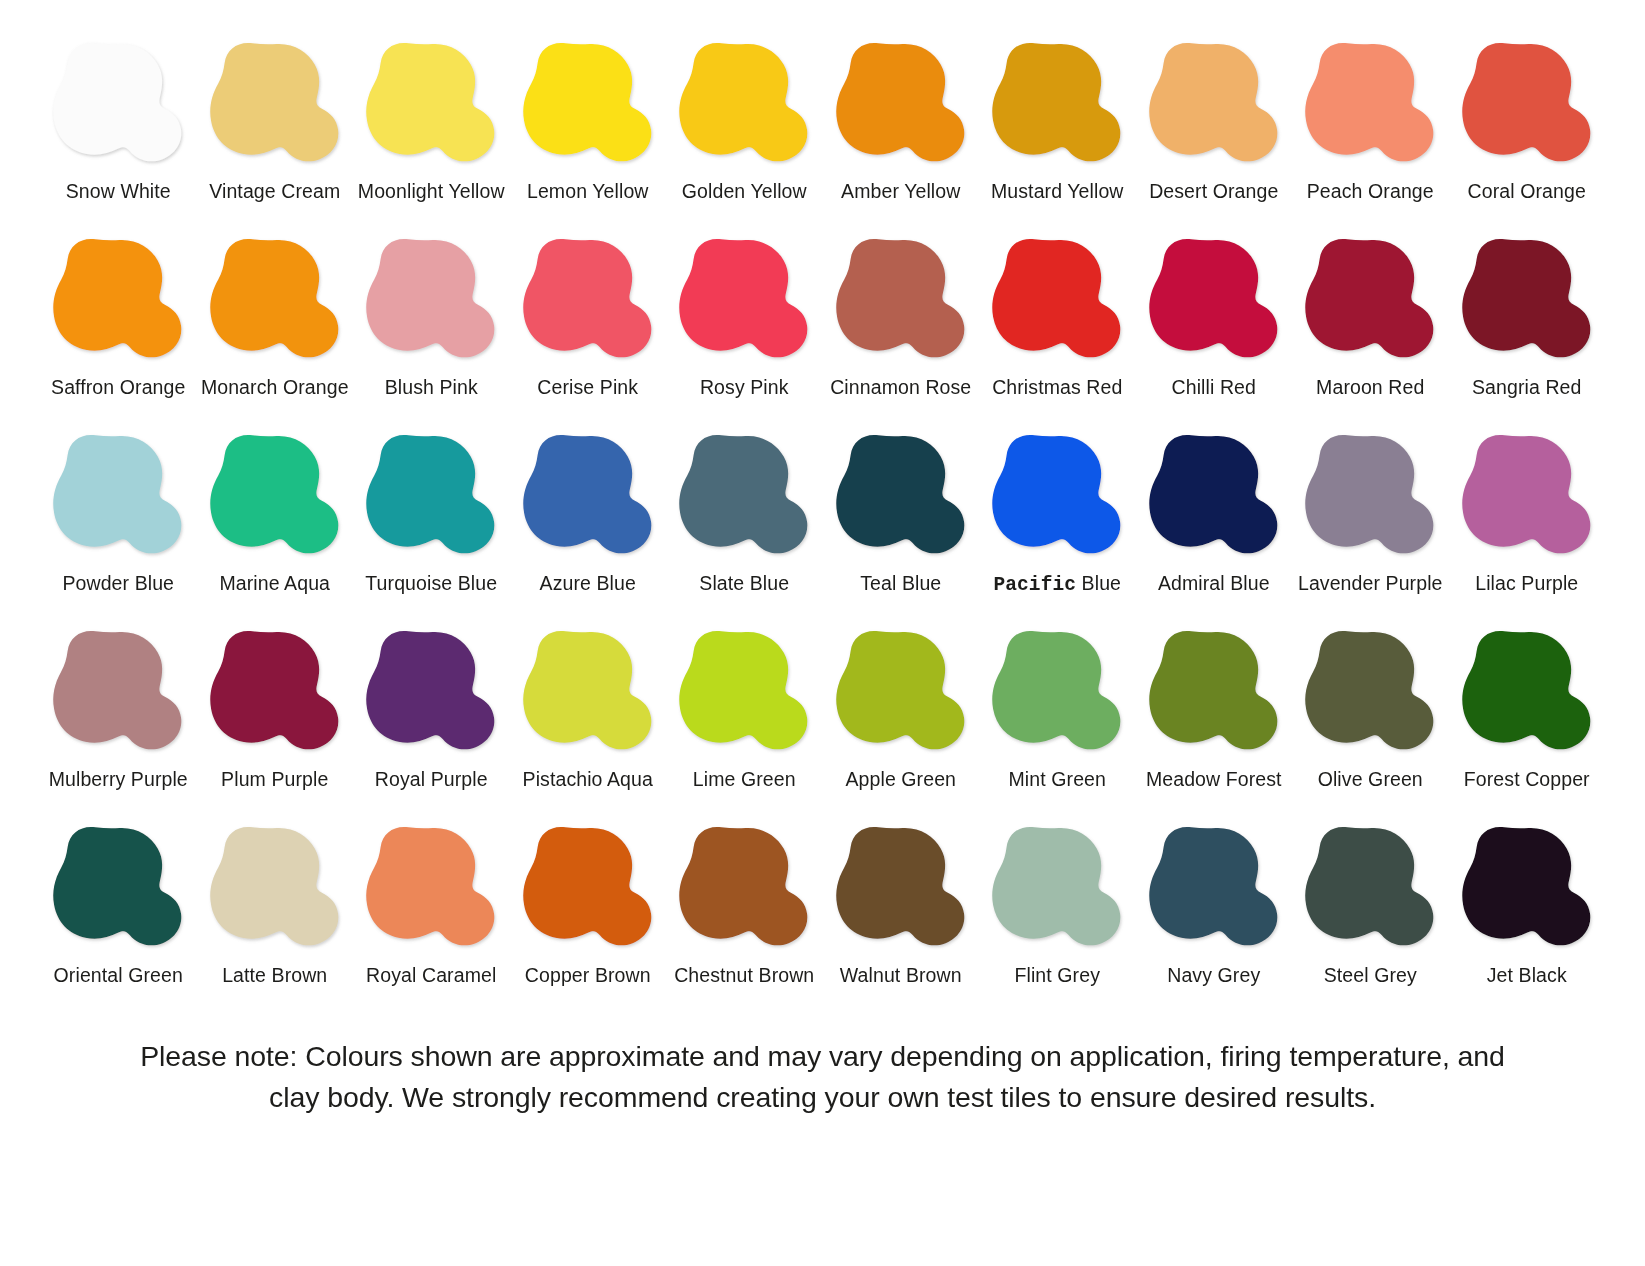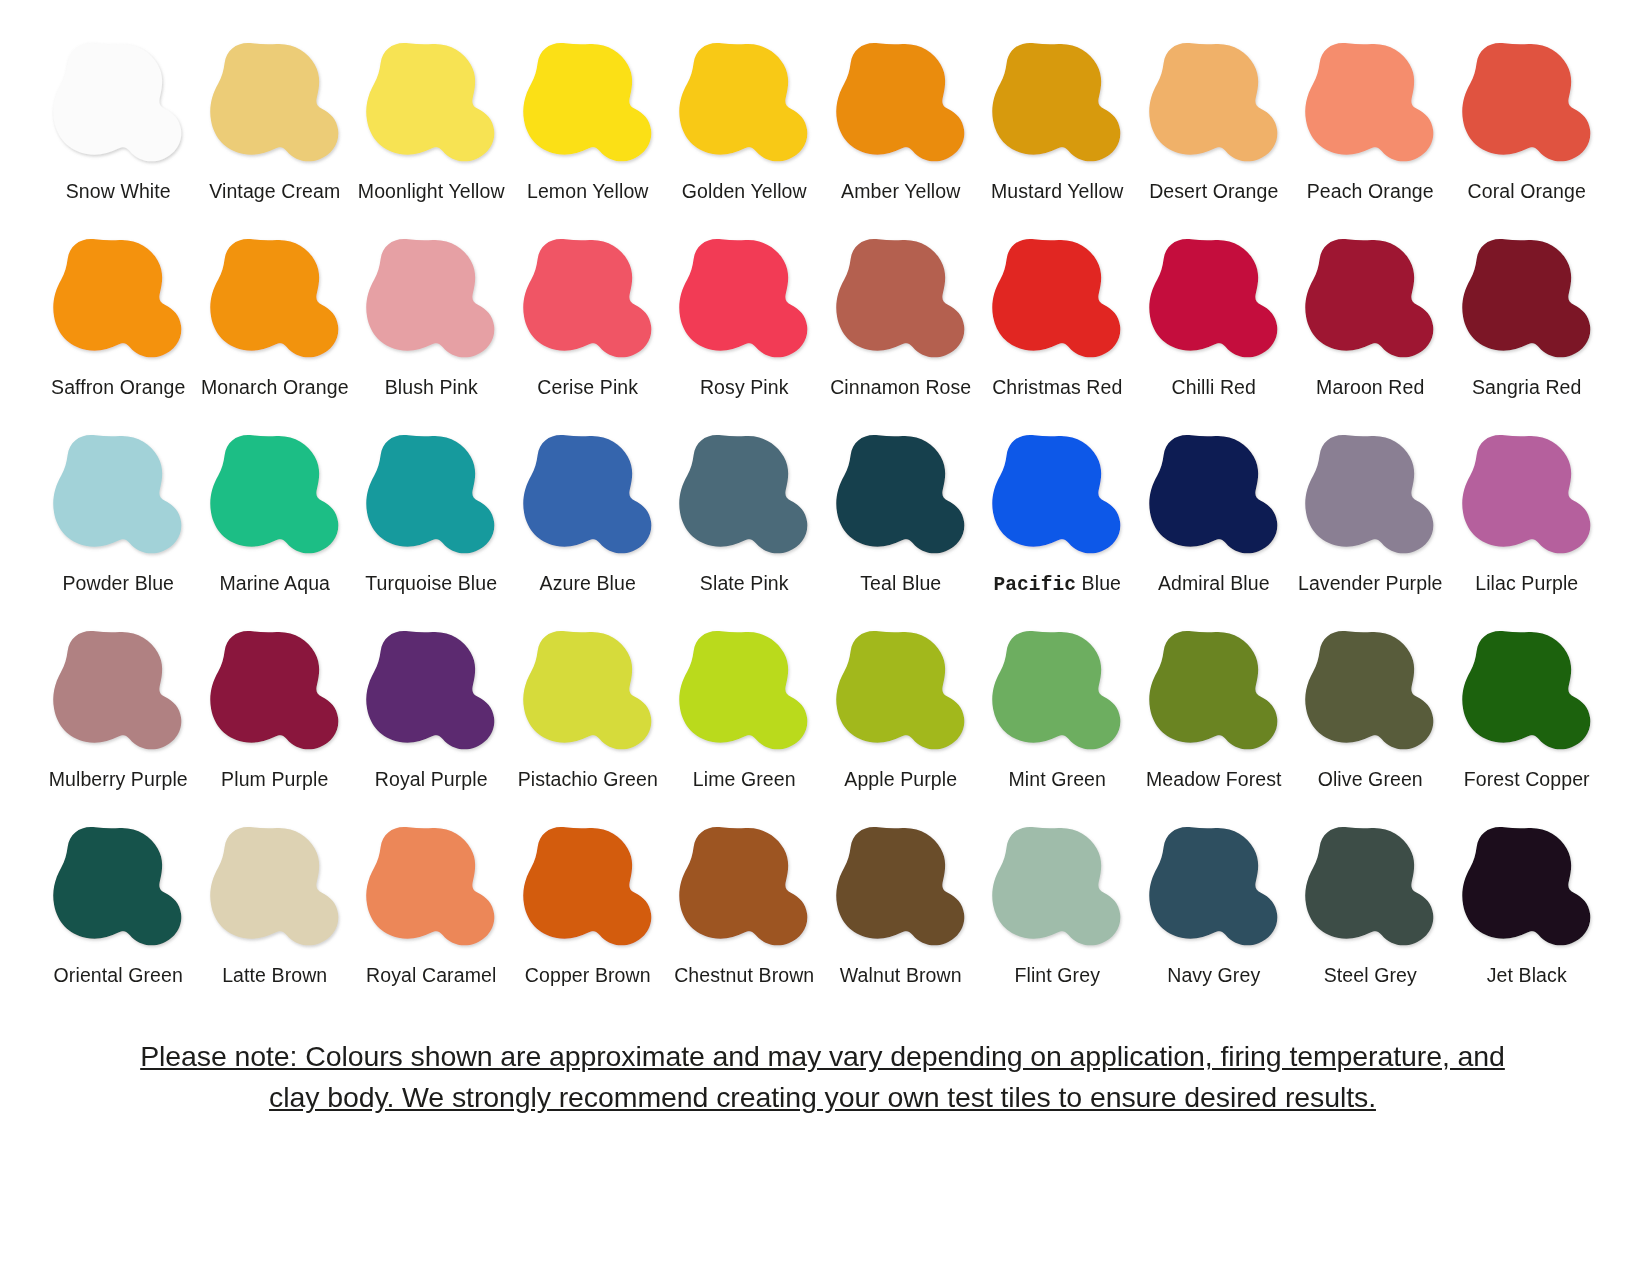--- a/index.html
+++ b/index.html
@@ -80,21 +80,20 @@
   .disclaimer {
     margin-top: 26px;
     padding: 0 80px;
     text-align: center;
     font-size: 28.5px;
     line-height: 41px;
     color: #1d1d1b;
     font-family: "Liberation Sans", sans-serif;
     font-weight: 400;
     letter-spacing: -0.1px;
-    text-decoration: underline;
   }
 </style>
 </head>
 <body>
 
 <div id="chart-root">
 
   <div class="swatch-grid">
       <div class="swatch-cell">
         <div class="blob-wrap">
@@ -412,21 +411,21 @@
         <div class="blob-wrap">
           <svg class="blob" viewBox="0 0 198 178" preserveAspectRatio="xMidYMid meet">
             <defs>
               <filter id="sh24" x="-25%" y="-25%" width="160%" height="160%">
                 <feDropShadow dx="1.5" dy="2.5" stdDeviation="2.2" flood-color="#8d8d8d" flood-opacity="0.40"></feDropShadow>
               </filter>
             </defs>
             <path class="blob-path" d="M101.5,3.2 C126.6,2.0 146.4,14.6 157.0,33.2 C165.6,48.3 164.1,64.0 160.2,79.4 C157.9,88.6 159.4,93.6 167.2,97.4 C180.0,103.6 188.8,113.4 190.8,128.0 C193.4,146.8 182.0,163.8 164.0,170.8 C146.4,177.6 127.9,173.4 116.0,159.0 C110.9,152.8 106.8,151.9 99.6,155.4 C84.4,162.8 68.6,166.8 51.6,163.0 C27.0,157.5 10.6,140.0 6.0,115.2 C2.4,95.8 6.6,77.8 16.2,60.9 C21.6,51.4 24.3,41.9 25.6,31.2 C28.2,10.4 45.2,-1.0 66.2,2.0 C78.0,3.7 89.6,3.8 101.5,3.2 Z" fill="#4c6a79" filter="url(#sh24)"></path>
           </svg>
         </div>
-        <div class="swatch-label">Slate Pink</div>
+        <div class="swatch-label">Slate Blue</div>
       </div>
       <div class="swatch-cell">
         <div class="blob-wrap">
           <svg class="blob" viewBox="0 0 198 178" preserveAspectRatio="xMidYMid meet">
             <defs>
               <filter id="sh25" x="-25%" y="-25%" width="160%" height="160%">
                 <feDropShadow dx="1.5" dy="2.5" stdDeviation="2.2" flood-color="#8d8d8d" flood-opacity="0.40"></feDropShadow>
               </filter>
             </defs>
             <path class="blob-path" d="M101.5,3.2 C126.6,2.0 146.4,14.6 157.0,33.2 C165.6,48.3 164.1,64.0 160.2,79.4 C157.9,88.6 159.4,93.6 167.2,97.4 C180.0,103.6 188.8,113.4 190.8,128.0 C193.4,146.8 182.0,163.8 164.0,170.8 C146.4,177.6 127.9,173.4 116.0,159.0 C110.9,152.8 106.8,151.9 99.6,155.4 C84.4,162.8 68.6,166.8 51.6,163.0 C27.0,157.5 10.6,140.0 6.0,115.2 C2.4,95.8 6.6,77.8 16.2,60.9 C21.6,51.4 24.3,41.9 25.6,31.2 C28.2,10.4 45.2,-1.0 66.2,2.0 C78.0,3.7 89.6,3.8 101.5,3.2 Z" fill="#17414e" filter="url(#sh25)"></path>
@@ -529,21 +528,21 @@
         <div class="blob-wrap">
           <svg class="blob" viewBox="0 0 198 178" preserveAspectRatio="xMidYMid meet">
             <defs>
               <filter id="sh33" x="-25%" y="-25%" width="160%" height="160%">
                 <feDropShadow dx="1.5" dy="2.5" stdDeviation="2.2" flood-color="#8d8d8d" flood-opacity="0.40"></feDropShadow>
               </filter>
             </defs>
             <path class="blob-path" d="M101.5,3.2 C126.6,2.0 146.4,14.6 157.0,33.2 C165.6,48.3 164.1,64.0 160.2,79.4 C157.9,88.6 159.4,93.6 167.2,97.4 C180.0,103.6 188.8,113.4 190.8,128.0 C193.4,146.8 182.0,163.8 164.0,170.8 C146.4,177.6 127.9,173.4 116.0,159.0 C110.9,152.8 106.8,151.9 99.6,155.4 C84.4,162.8 68.6,166.8 51.6,163.0 C27.0,157.5 10.6,140.0 6.0,115.2 C2.4,95.8 6.6,77.8 16.2,60.9 C21.6,51.4 24.3,41.9 25.6,31.2 C28.2,10.4 45.2,-1.0 66.2,2.0 C78.0,3.7 89.6,3.8 101.5,3.2 Z" fill="#d6db3b" filter="url(#sh33)"></path>
           </svg>
         </div>
-        <div class="swatch-label">Pistachio Green</div>
+        <div class="swatch-label">Pistachio Aqua</div>
       </div>
       <div class="swatch-cell">
         <div class="blob-wrap">
           <svg class="blob" viewBox="0 0 198 178" preserveAspectRatio="xMidYMid meet">
             <defs>
               <filter id="sh34" x="-25%" y="-25%" width="160%" height="160%">
                 <feDropShadow dx="1.5" dy="2.5" stdDeviation="2.2" flood-color="#8d8d8d" flood-opacity="0.40"></feDropShadow>
               </filter>
             </defs>
             <path class="blob-path" d="M101.5,3.2 C126.6,2.0 146.4,14.6 157.0,33.2 C165.6,48.3 164.1,64.0 160.2,79.4 C157.9,88.6 159.4,93.6 167.2,97.4 C180.0,103.6 188.8,113.4 190.8,128.0 C193.4,146.8 182.0,163.8 164.0,170.8 C146.4,177.6 127.9,173.4 116.0,159.0 C110.9,152.8 106.8,151.9 99.6,155.4 C84.4,162.8 68.6,166.8 51.6,163.0 C27.0,157.5 10.6,140.0 6.0,115.2 C2.4,95.8 6.6,77.8 16.2,60.9 C21.6,51.4 24.3,41.9 25.6,31.2 C28.2,10.4 45.2,-1.0 66.2,2.0 C78.0,3.7 89.6,3.8 101.5,3.2 Z" fill="#bada1b" filter="url(#sh34)"></path>
@@ -555,21 +554,21 @@
         <div class="blob-wrap">
           <svg class="blob" viewBox="0 0 198 178" preserveAspectRatio="xMidYMid meet">
             <defs>
               <filter id="sh35" x="-25%" y="-25%" width="160%" height="160%">
                 <feDropShadow dx="1.5" dy="2.5" stdDeviation="2.2" flood-color="#8d8d8d" flood-opacity="0.40"></feDropShadow>
               </filter>
             </defs>
             <path class="blob-path" d="M101.5,3.2 C126.6,2.0 146.4,14.6 157.0,33.2 C165.6,48.3 164.1,64.0 160.2,79.4 C157.9,88.6 159.4,93.6 167.2,97.4 C180.0,103.6 188.8,113.4 190.8,128.0 C193.4,146.8 182.0,163.8 164.0,170.8 C146.4,177.6 127.9,173.4 116.0,159.0 C110.9,152.8 106.8,151.9 99.6,155.4 C84.4,162.8 68.6,166.8 51.6,163.0 C27.0,157.5 10.6,140.0 6.0,115.2 C2.4,95.8 6.6,77.8 16.2,60.9 C21.6,51.4 24.3,41.9 25.6,31.2 C28.2,10.4 45.2,-1.0 66.2,2.0 C78.0,3.7 89.6,3.8 101.5,3.2 Z" fill="#a2b81b" filter="url(#sh35)"></path>
           </svg>
         </div>
-        <div class="swatch-label">Apple Purple</div>
+        <div class="swatch-label">Apple Green</div>
       </div>
       <div class="swatch-cell">
         <div class="blob-wrap">
           <svg class="blob" viewBox="0 0 198 178" preserveAspectRatio="xMidYMid meet">
             <defs>
               <filter id="sh36" x="-25%" y="-25%" width="160%" height="160%">
                 <feDropShadow dx="1.5" dy="2.5" stdDeviation="2.2" flood-color="#8d8d8d" flood-opacity="0.40"></feDropShadow>
               </filter>
             </defs>
             <path class="blob-path" d="M101.5,3.2 C126.6,2.0 146.4,14.6 157.0,33.2 C165.6,48.3 164.1,64.0 160.2,79.4 C157.9,88.6 159.4,93.6 167.2,97.4 C180.0,103.6 188.8,113.4 190.8,128.0 C193.4,146.8 182.0,163.8 164.0,170.8 C146.4,177.6 127.9,173.4 116.0,159.0 C110.9,152.8 106.8,151.9 99.6,155.4 C84.4,162.8 68.6,166.8 51.6,163.0 C27.0,157.5 10.6,140.0 6.0,115.2 C2.4,95.8 6.6,77.8 16.2,60.9 C21.6,51.4 24.3,41.9 25.6,31.2 C28.2,10.4 45.2,-1.0 66.2,2.0 C78.0,3.7 89.6,3.8 101.5,3.2 Z" fill="#6dae61" filter="url(#sh36)"></path>

